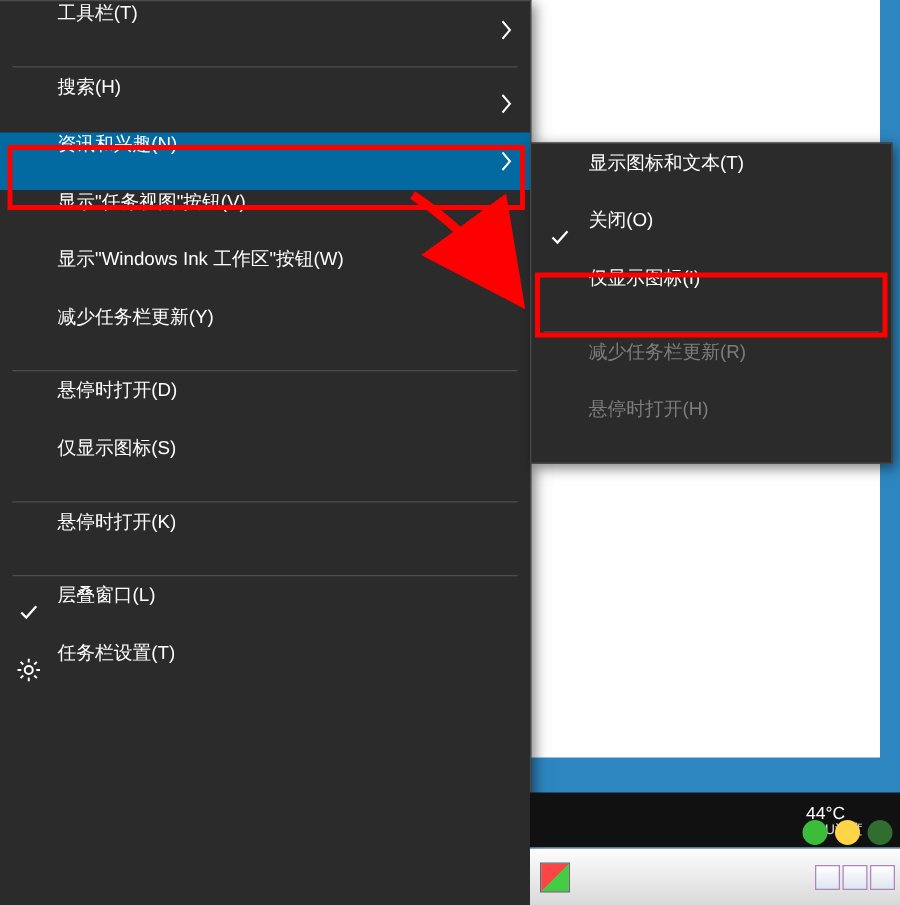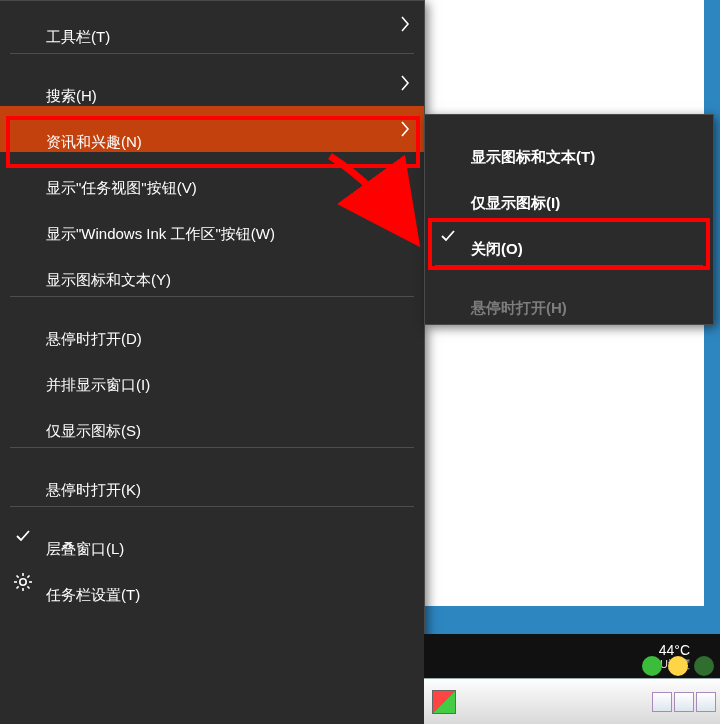--- a/index.html
+++ b/index.html
@@ -22,31 +22,31 @@
     position:absolute; background:#2b2b2b;
     box-shadow:3px 3px 10px rgba(0,0,0,0.5);
     border:1px solid #4a4a4a;
     color:#ffffff;
   }
   .main-menu {
     left:0; top:0; width:424px; height:724px;
     border-left:none;
   }
   .sub-menu {
-    left:423px; top:114; width:290px;font-weight:bold;
+    left:423px; top:114; width:290px;
   }
   .menu-item {
-    display:flex; align-items:flex-end;
+    display:flex; align-items:flex-start;
     height:46px;
     padding-left:46px; padding-right:6px;
     position:relative;
     color:#ffffff;
     box-sizing:border-box;
   }
-  .menu-item.highlight { background:#c2410c; }
+  .menu-item.highlight { background:#0369a1; }
   .menu-item.disabled { color:#7d7d7d; }
   .menu-item .chev {
     position:absolute; right:14px; top:50%; transform:translateY(-50%);
     width:10px; height:16px;
   }
   .menu-item .chev svg { width:10px; height:16px; display:block; }
   .menu-item .check {
     position:absolute; left:14px; top:50%; transform:translateY(-50%);
     width:18px; height:18px;
   }
@@ -79,21 +79,21 @@
     display:flex; align-items:center;
     box-sizing:border-box;
   }
   .status-block {
     position:absolute; left:424px; right:0; bottom:46px; height:44px;
     background:#111111; color:#fff;
     display:flex; align-items:center; justify-content:flex-end;
     padding-right:30px; box-sizing:border-box;
     font-size:14px;
   }
-  .status-block .temp { text-align:right; line-height:1.15; }
+  .status-block .temp { text-align:left; line-height:1.15; }
   .tray-icons {
     position:absolute; right:6px; bottom:48px;
     display:flex; gap:6px;
     align-items:center;
   }
   .tray-icons .ic { width:20px; height:20px; border-radius:50%; }
   .taskbar .mini-icons{
     margin-left:auto; display:flex; gap:2px; padding-right:4px;
   }
   .taskbar .mini-icons .box{
@@ -144,30 +144,27 @@
     </span>
   </div>
 
   <div class="menu-item">
     <span>显示"任务视图"按钮(V)</span>
   </div>
   <div class="menu-item">
     <span>显示"Windows Ink 工作区"按钮(W)</span>
   </div>
   <div class="menu-item">
-    <span>显示图标和文本(Y)</span>
+    <span>减少任务栏更新(Y)</span>
   </div>
 
   <div class="sep"></div>
 
   <div class="menu-item">
     <span>悬停时打开(D)</span>
-  </div>
-  <div class="menu-item">
-    <span>并排显示窗口(I)</span>
   </div>
   <div class="menu-item">
     <span>仅显示图标(S)</span>
   </div>
 
   <div class="sep"></div>
 
   <div class="menu-item">
     <span>悬停时打开(K)</span>
   </div>
@@ -201,31 +198,34 @@
     <span>任务栏设置(T)</span>
   </div>
 </div>
 
 <div class="menu sub-menu" style="left:424px; top:114px; width:288px;">
   <div style="height:6px;"></div>
   <div class="menu-item">
     <span>显示图标和文本(T)</span>
   </div>
   <div class="menu-item">
-    <span>仅显示图标(I)</span>
-  </div>
-  <div class="menu-item">
     <span class="check">
       <svg viewBox="0 0 18 18">
           <path d="M3 9 L7 13 L15 4" stroke="#fff" stroke-width="1.8" fill="none"></path>
         </svg>
     </span>
     <span>关闭(O)</span>
   </div>
-  <div class="sep"></div>
+  <div class="menu-item">
+    <span>仅显示图标(I)</span>
+  </div>
+  <div class="sep"></div>
+  <div class="menu-item disabled">
+    <span>减少任务栏更新(R)</span>
+  </div>
   <div class="menu-item disabled">
     <span>悬停时打开(H)</span>
   </div>
   <div style="height:6px;"></div>
 </div>
 
 <div class="redbox r1"></div>
 <div class="redbox r2"></div>
 
 <svg class="arrow" viewBox="0 0 120 120">

